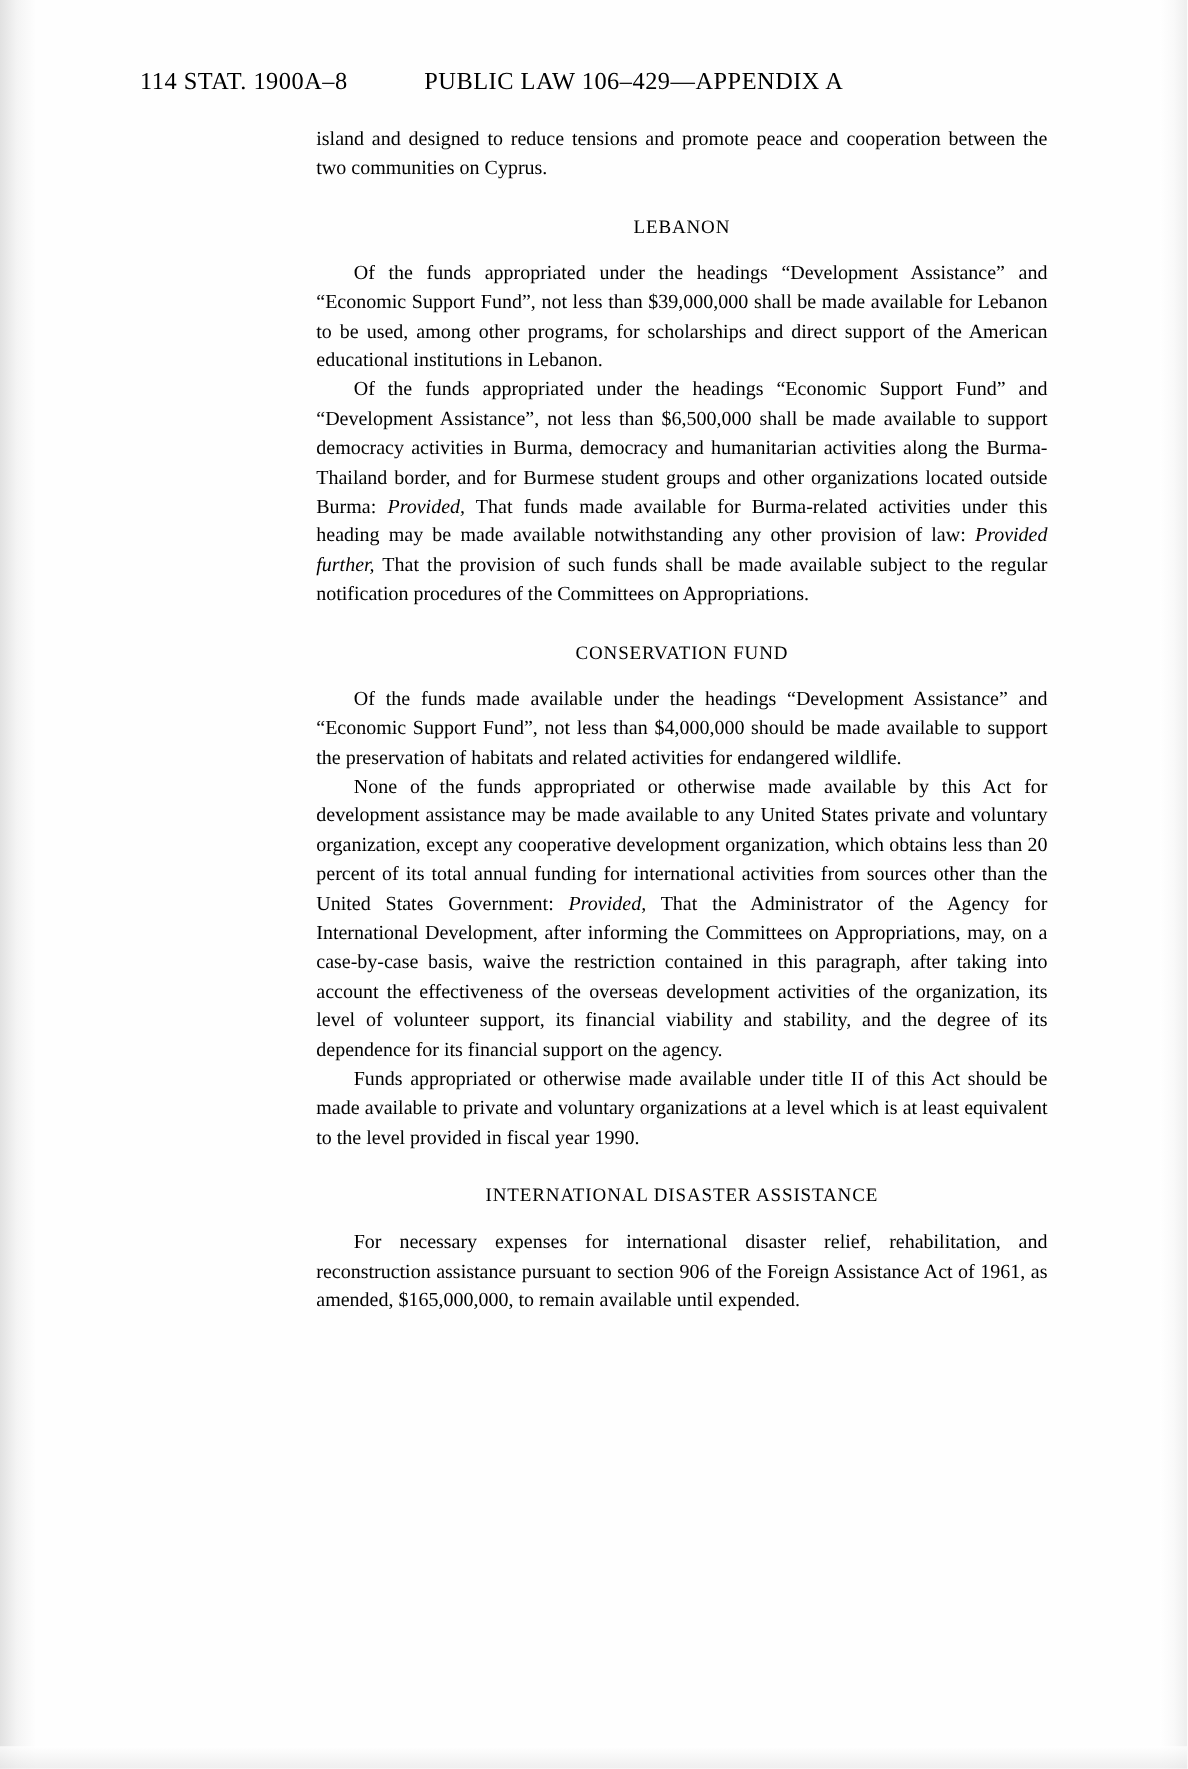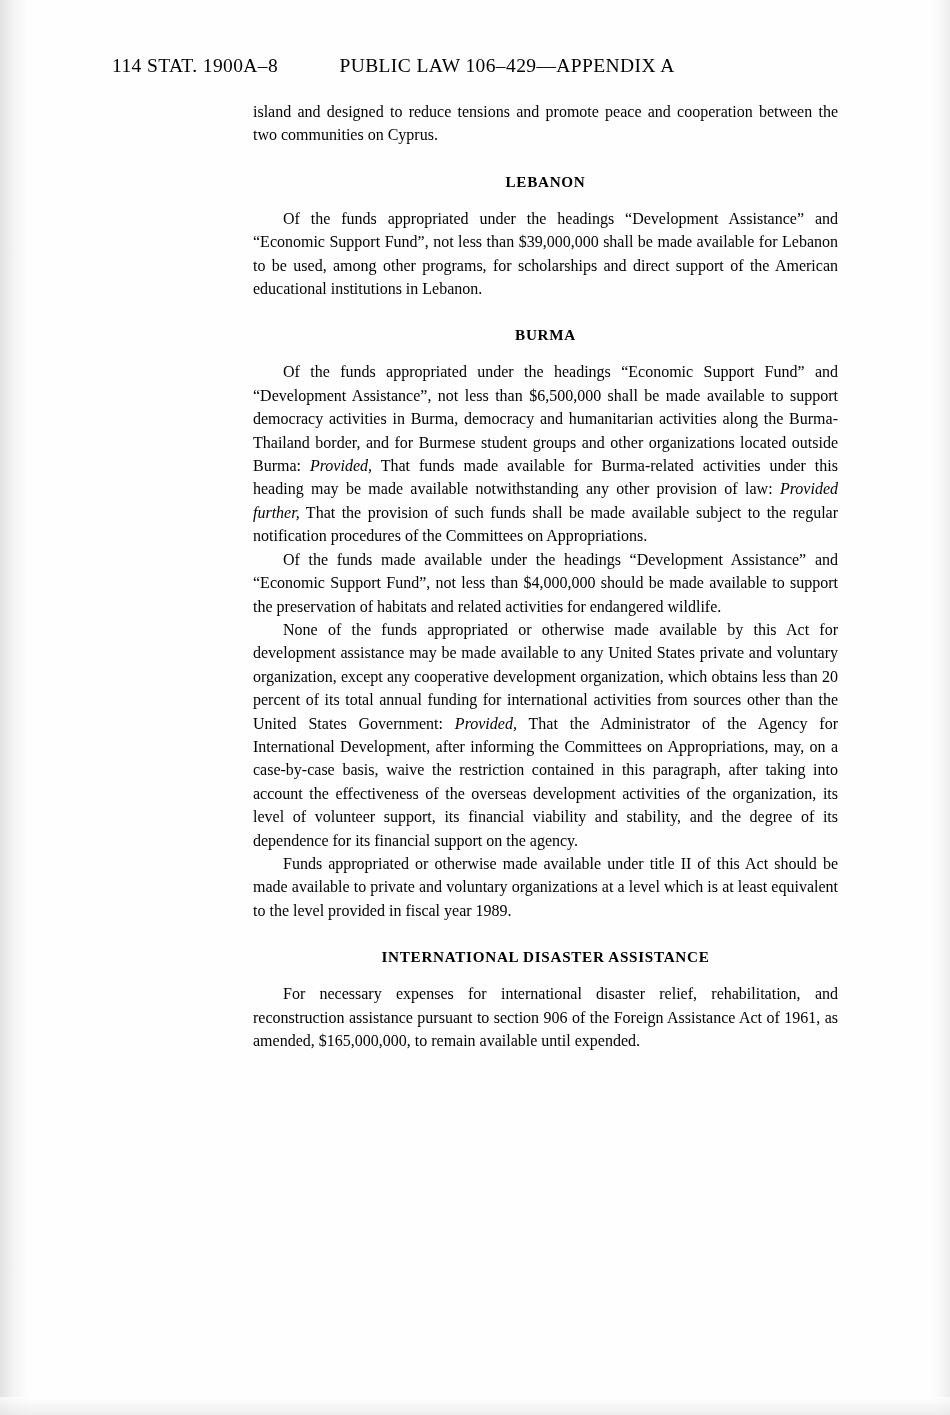--- a/index.html
+++ b/index.html
@@ -85,21 +85,21 @@
     -webkit-hyphens: none;
     hyphens: none;
   }
   p.para.indent {
     text-indent: 30px;
   }
 
   h2.heading {
     margin: 0;
     font-size: 15.2px;
-    font-weight: bold;
+    font-weight: normal;
     text-align: center;
     letter-spacing: 0.7px;
     text-transform: uppercase;
   }
   h2.heading.sp-before {
     margin-top: 26px;
   }
   h2.heading.sp-after {
     margin-bottom: 16px;
   }
@@ -122,26 +122,26 @@
       <span class="title">PUBLIC LAW 106–429—APPENDIX A</span>
     </div>
 
     <div class="body-col">
 
       <p class="para">island and designed to reduce tensions and promote peace and cooperation between the two communities on Cyprus.</p>
 
       <h2 class="heading sp-before sp-after">LEBANON</h2>
       <p class="para indent">Of the funds appropriated under the headings “Development Assistance” and “Economic Support Fund”, not less than $39,000,000 shall be made available for Lebanon to be used, among other programs, for scholarships and direct support of the American educational institutions in Lebanon.</p>
 
-      <h2 class="heading sp-before sp-after">BURMA</h2>
       <p class="para indent"><span>Of the funds appropriated under the headings “Economic Support Fund” and “Development Assistance”, not less than $6,500,000 shall be made available to support democracy activities in Burma, democracy and humanitarian activities along the Burma-Thailand border, and for Burmese student groups and other organizations located outside Burma: </span><span class="ital">Provided,</span><span> That funds made available for Burma-related activities under this heading may be made available notwithstanding any other provision of law: </span><span class="ital">Provided further,</span><span> That the provision of such funds shall be made available subject to the regular notification procedures of the Committees on Appropriations.</span></p>
 
+      <h2 class="heading sp-before sp-after">CONSERVATION FUND</h2>
       <p class="para indent">Of the funds made available under the headings “Development Assistance” and “Economic Support Fund”, not less than $4,000,000 should be made available to support the preservation of habitats and related activities for endangered wildlife.</p>
 
       <p class="para indent"><span>None of the funds appropriated or otherwise made available by this Act for development assistance may be made available to any United States private and voluntary organization, except any cooperative development organization, which obtains less than 20 percent of its total annual funding for international activities from sources other than the United States Government: </span><span class="ital">Provided,</span><span> That the Administrator of the Agency for International Development, after informing the Committees on Appropriations, may, on a case-by-case basis, waive the restriction contained in this paragraph, after taking into account the effectiveness of the overseas development activities of the organization, its level of volunteer support, its financial viability and stability, and the degree of its dependence for its financial support on the agency.</span></p>
-      <p class="para indent">Funds appropriated or otherwise made available under title II of this Act should be made available to private and voluntary organizations at a level which is at least equivalent to the level provided in fiscal year 1989.</p>
+      <p class="para indent">Funds appropriated or otherwise made available under title II of this Act should be made available to private and voluntary organizations at a level which is at least equivalent to the level provided in fiscal year 1990.</p>
 
       <h2 class="heading sp-before sp-after">INTERNATIONAL DISASTER ASSISTANCE</h2>
       <p class="para indent">For necessary expenses for international disaster relief, rehabilitation, and reconstruction assistance pursuant to section 906 of the Foreign Assistance Act of 1961, as amended, $165,000,000, to remain available until expended.</p>
 
     </div>
   </div>
 </div>
 
 </body></html>

